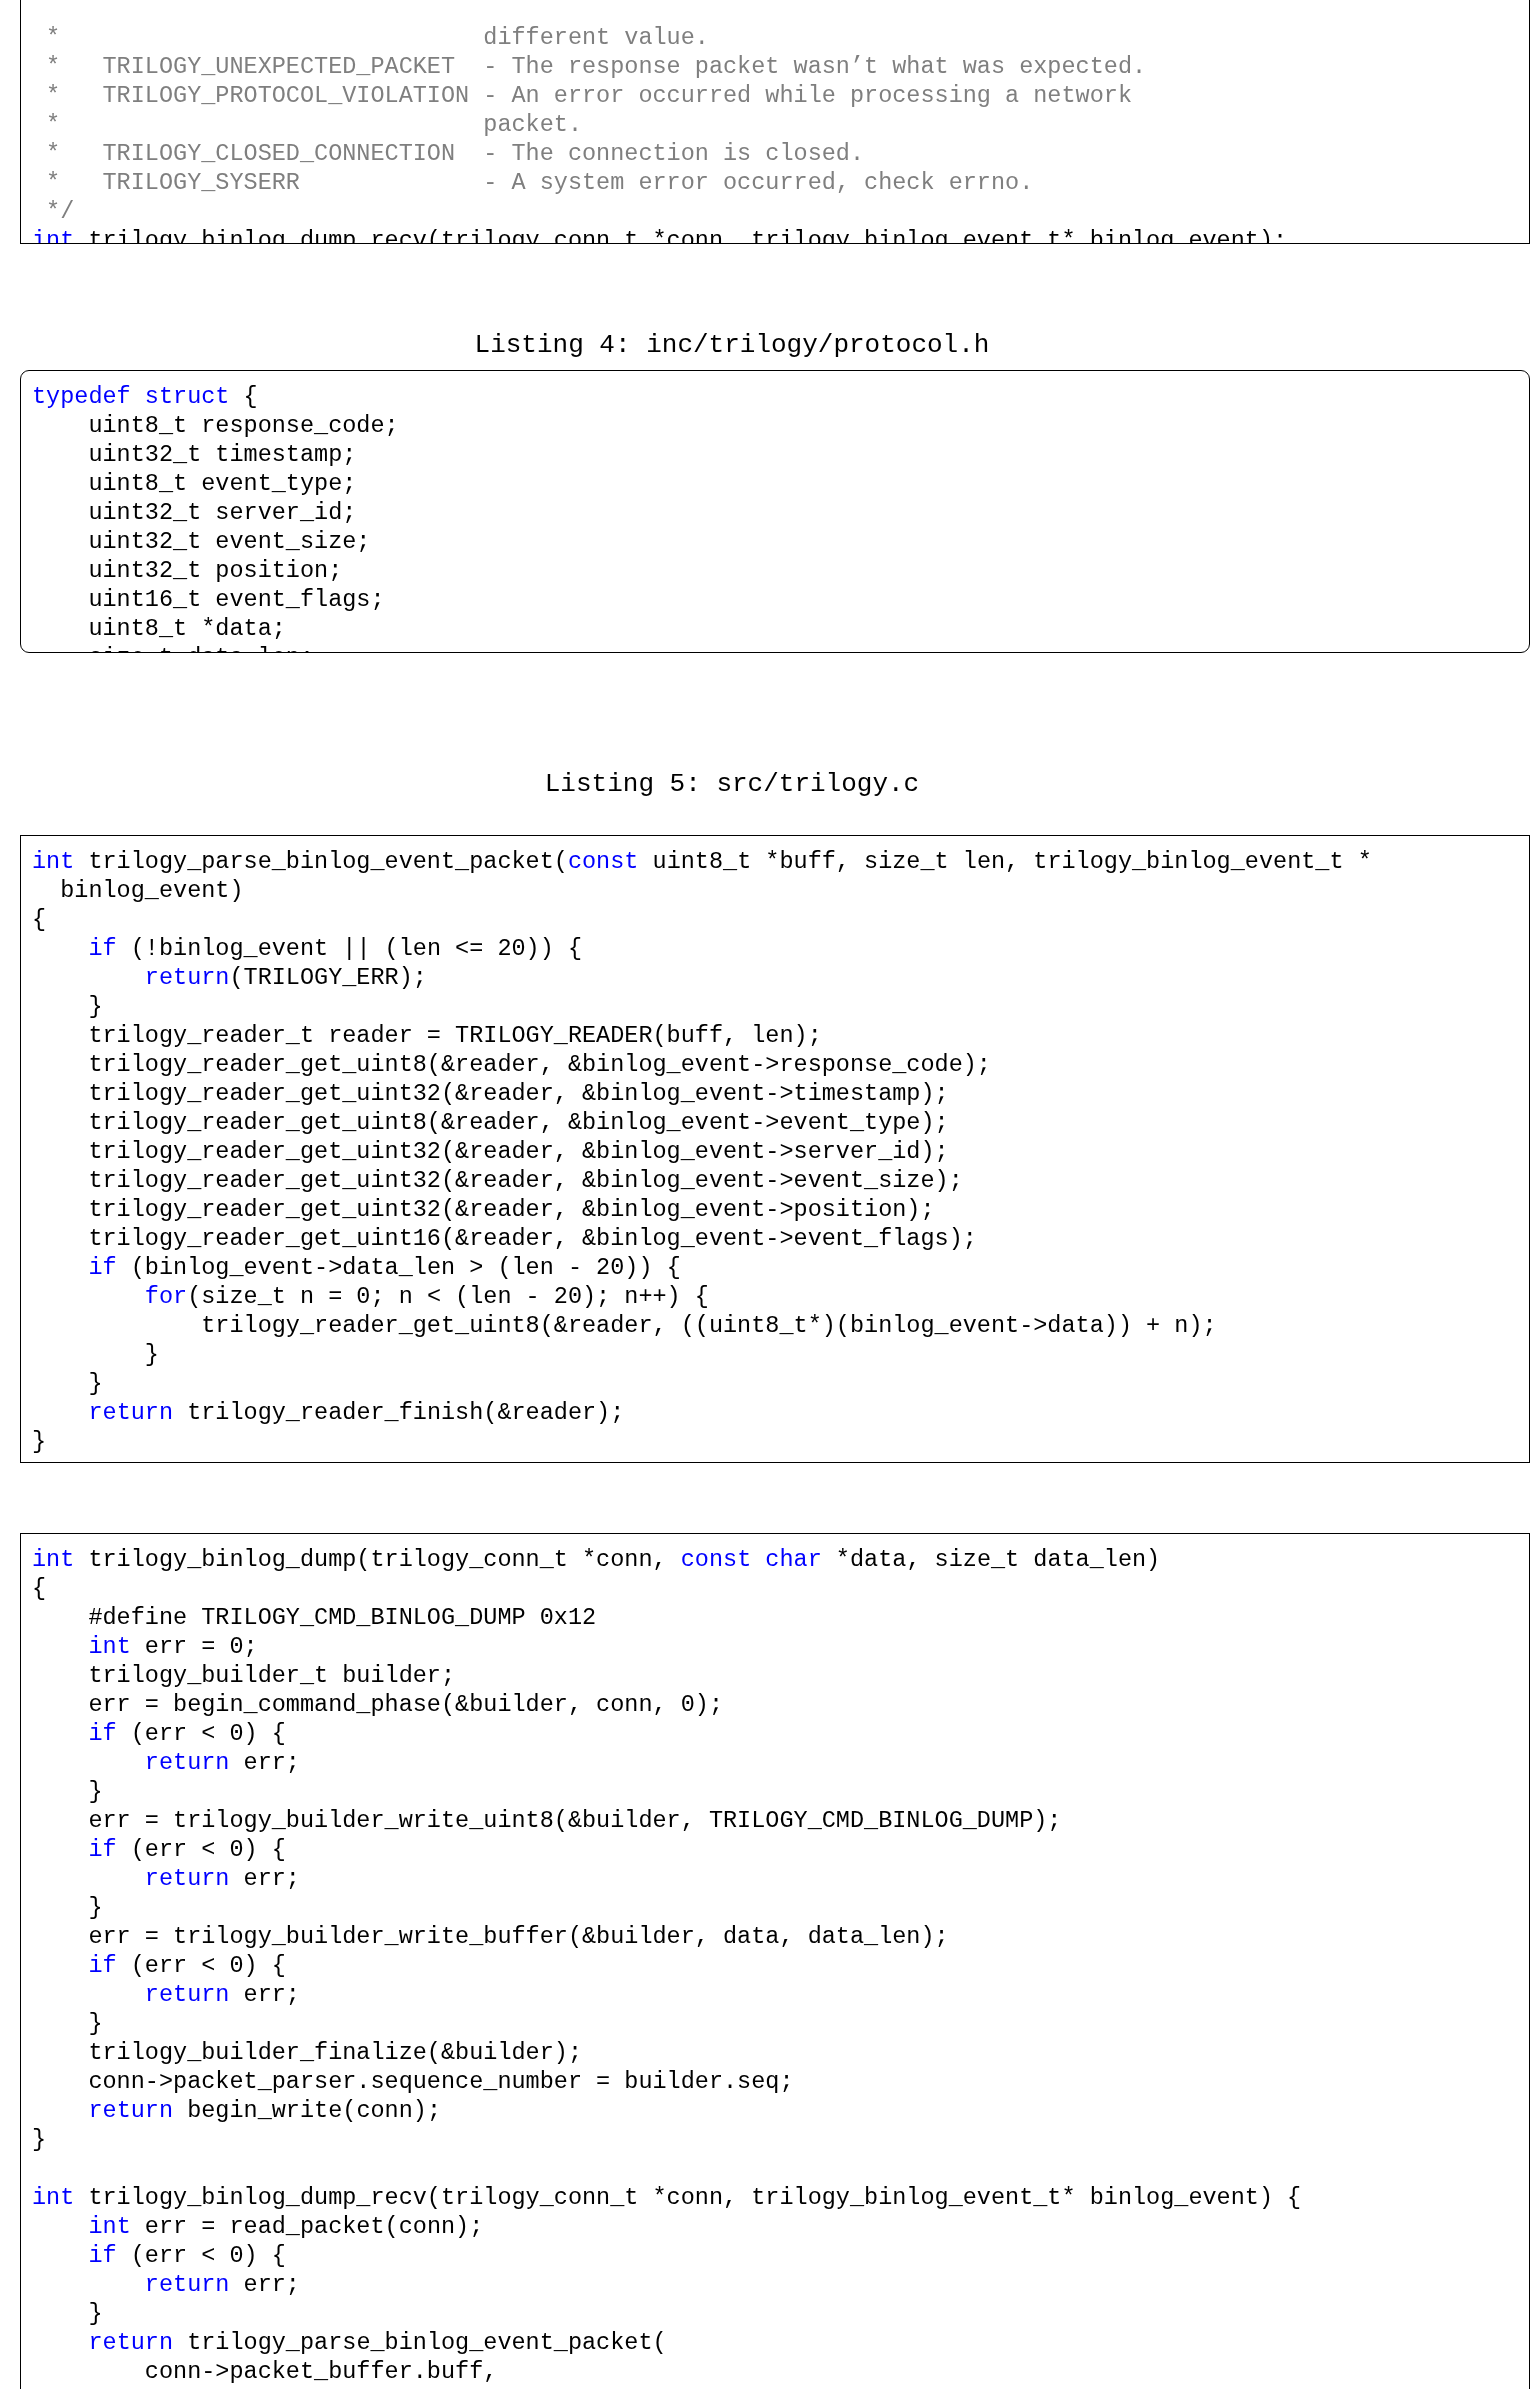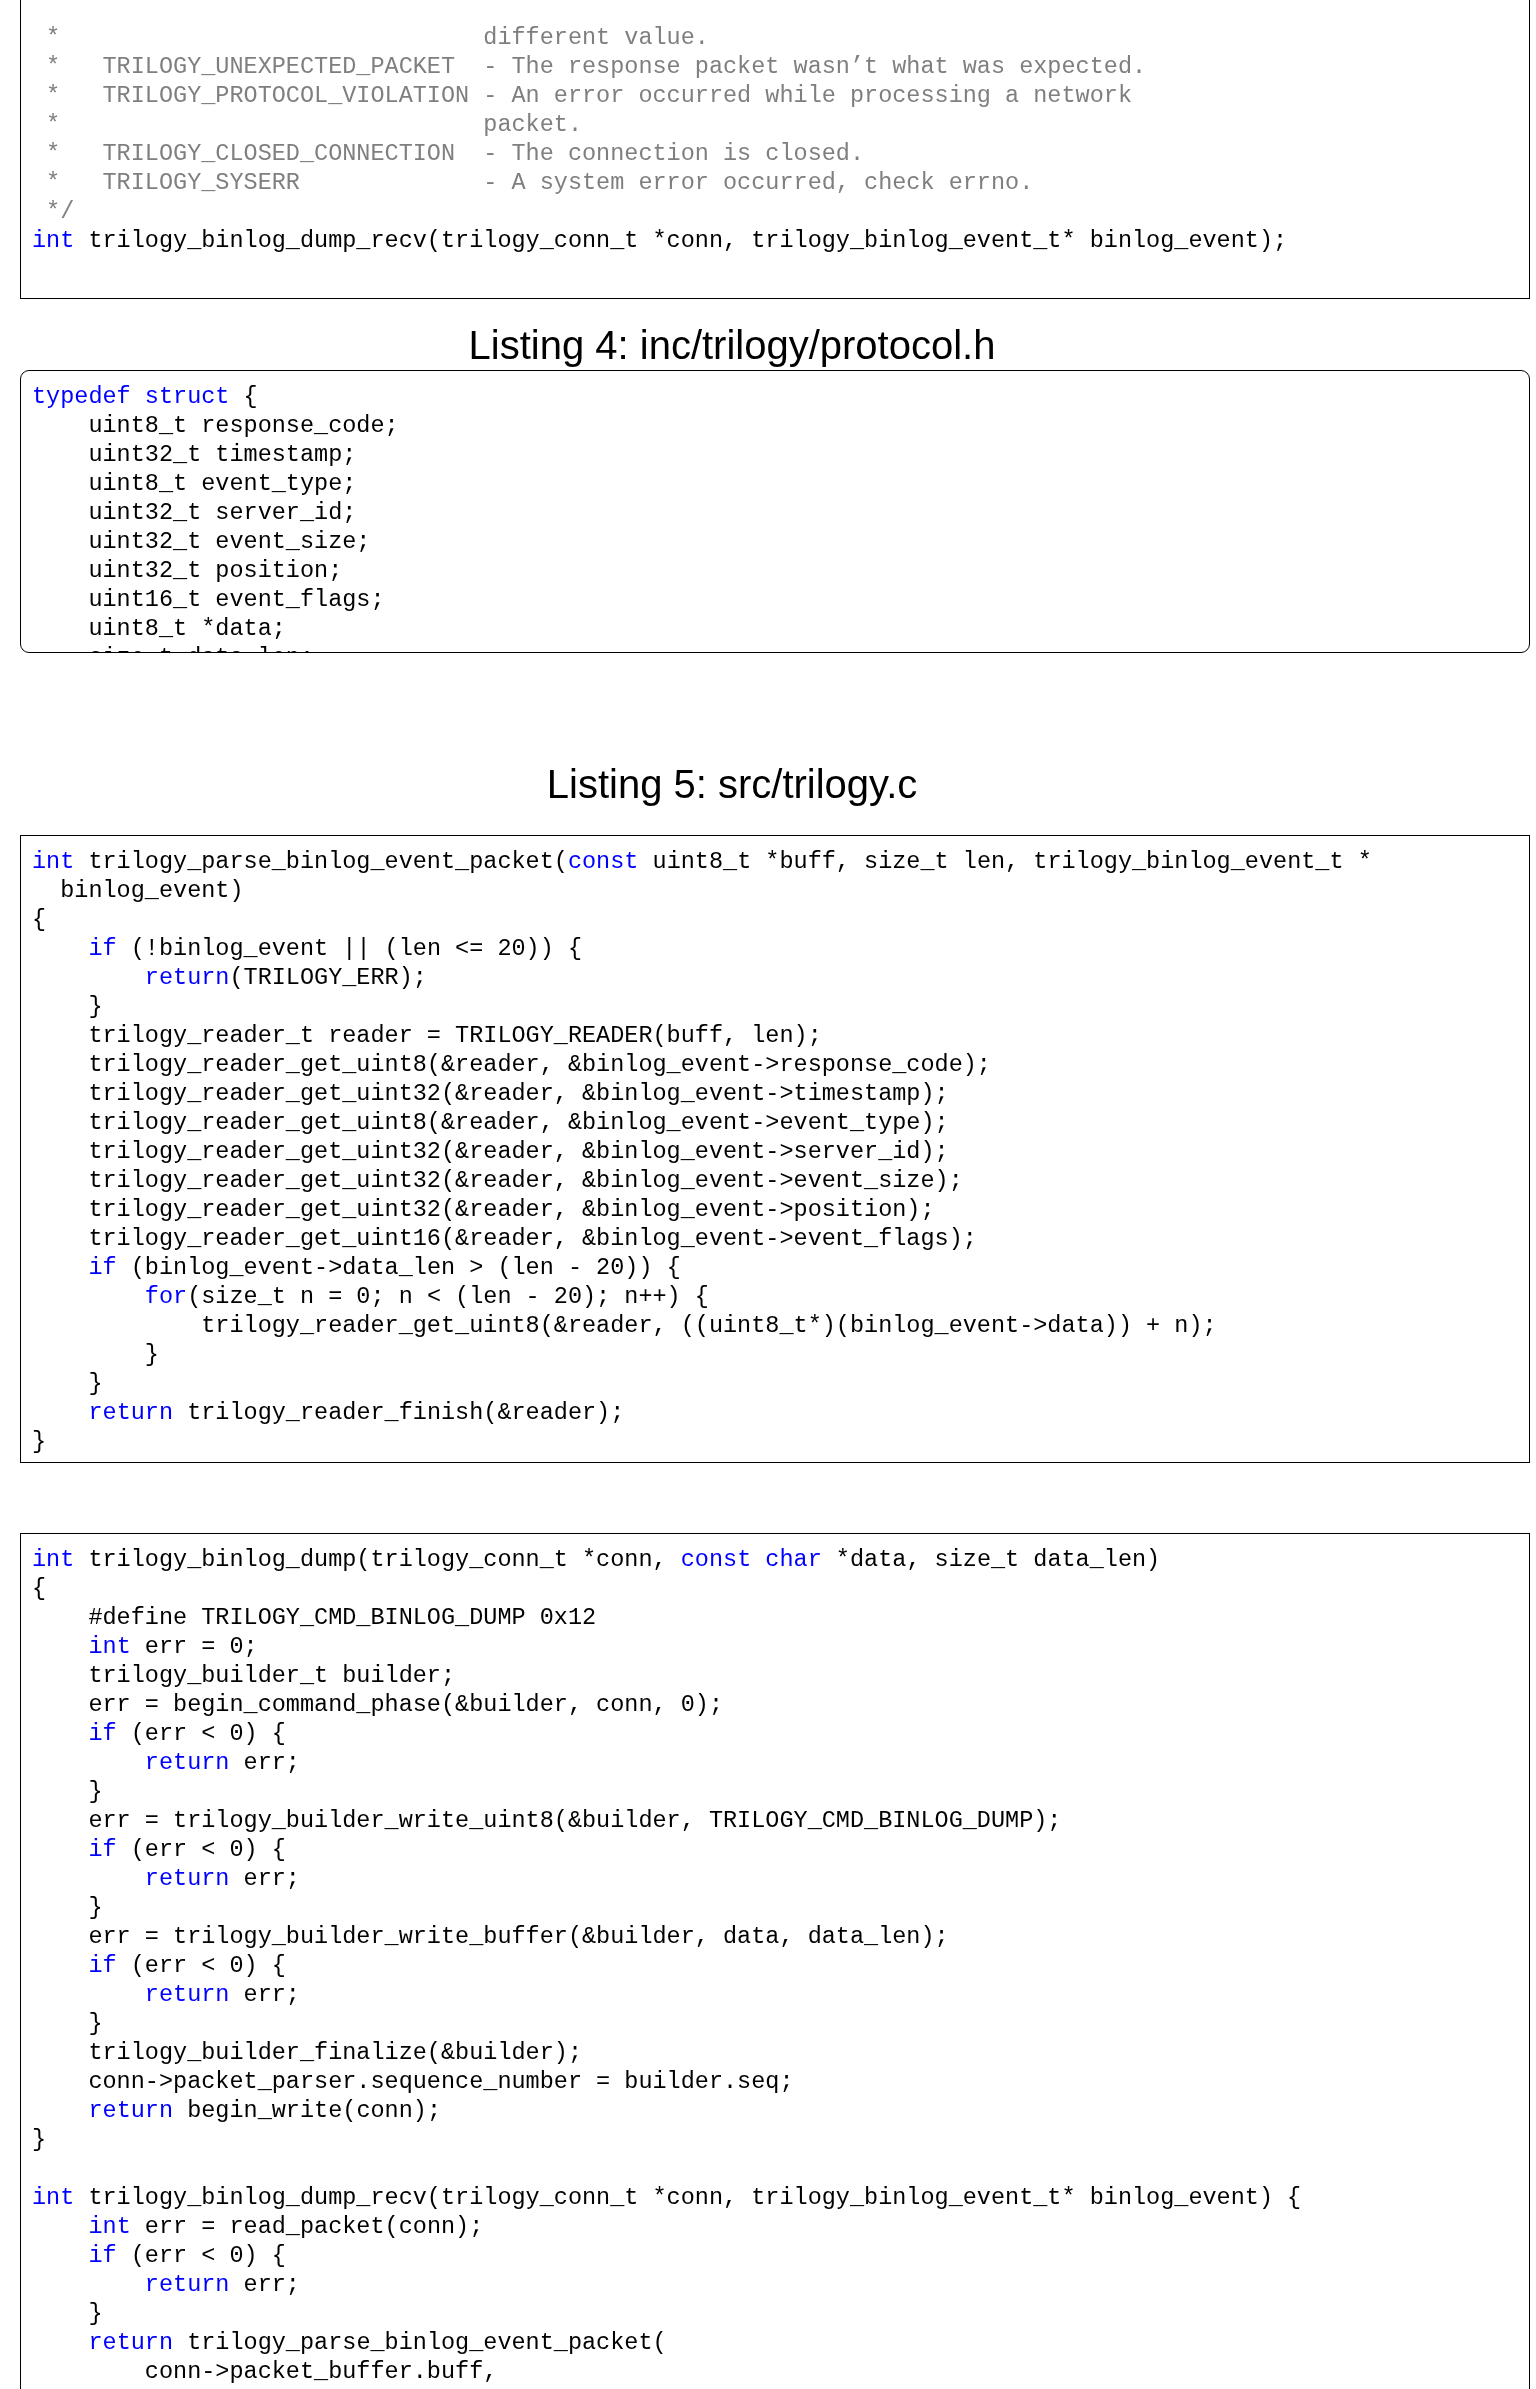--- a/index.html
+++ b/index.html
@@ -13,28 +13,28 @@
   .code {
     margin:0; padding:0 0 0 11px;
     font-family:"Liberation Mono", "DejaVu Sans Mono", monospace;
     font-size:23.5px; line-height:29px; color:#000; white-space:pre;
   }
   .line { display:block; height:29px; }
   .kw { color:#0000ff; }
   .cm { color:#7f7f7f; }
   .caption {
     position:absolute; left:0; width:1464px; text-align:center;
-    font-family:Liberation Sans, sans-serif;
-    font-size:40px; line-height:40px; color:#000;
+    font-family:Liberation Mono, monospace;
+    font-size:26px; line-height:40px; color:#000;
   }
 </style>
 </head>
 <body>
 
-<div class="box top-cut" style="top:0; height:299px;">
+<div class="box top-cut" style="top:0; height:244px;">
   <div class="code" style="padding-top:22.5px;"><span class="line"><span class="cm"> *                              different value.</span></span><span class="line"><span class="cm"> *   TRILOGY_UNEXPECTED_PACKET  - The response packet wasn’t what was expected.</span></span><span class="line"><span class="cm"> *   TRILOGY_PROTOCOL_VIOLATION - An error occurred while processing a network</span></span><span class="line"><span class="cm"> *                              packet.</span></span><span class="line"><span class="cm"> *   TRILOGY_CLOSED_CONNECTION  - The connection is closed.</span></span><span class="line"><span class="cm"> *   TRILOGY_SYSERR             - A system error occurred, check errno.</span></span><span class="line"><span class="cm"> */</span></span><span class="line"><span class="kw">int</span><span> trilogy_binlog_dump_recv(trilogy_conn_t *conn, trilogy_binlog_event_t* binlog_event);</span></span></div>
 </div>
 
 <div class="caption" style="top:325px;">Listing 4: inc/trilogy/protocol.h</div>
 <div class="box" style="top:370px; height:283px;border-radius:9px;">
   <div class="code" style="padding-top:11px;"><span class="line"><span class="kw">typedef</span><span> </span><span class="kw">struct</span><span> {</span></span><span class="line"><span>    uint8_t response_code;</span></span><span class="line"><span>    uint32_t timestamp;</span></span><span class="line"><span>    uint8_t event_type;</span></span><span class="line"><span>    uint32_t server_id;</span></span><span class="line"><span>    uint32_t event_size;</span></span><span class="line"><span>    uint32_t position;</span></span><span class="line"><span>    uint16_t event_flags;</span></span><span class="line"><span>    uint8_t *data;</span></span><span class="line"><span>    size_t data_len;</span></span><span class="line"><span>} trilogy_binlog_event_t;</span></span></div>
 </div>
 
 <div class="caption" style="top:764px;">Listing 5: src/trilogy.c</div>
 <div class="box" style="top:809px; height:628px;margin-top:26px;">

